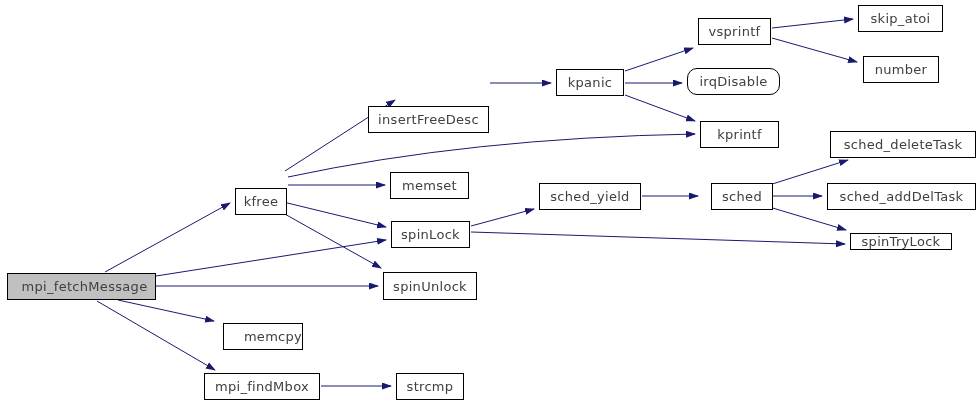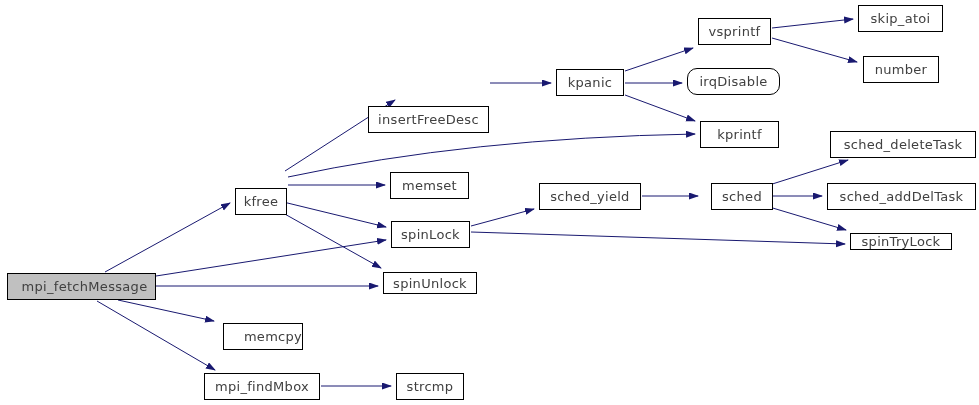--- a/index.html
+++ b/index.html
@@ -81,17 +81,17 @@
     <div class="node" style="left: 863px; top: 56px; width: 76px; height: 27px;">number</div>
     <div class="node" style="left: 687px; top: 68px; width: 93px; height: 27px; border-radius: 10px;">irqDisable</div>
     <div class="node" style="left: 700px; top: 121px; width: 79px; height: 27px;">kprintf</div>
     <div class="node" style="left: 390px; top: 172px; width: 79px; height: 27px;">memset</div>
     <div class="node" style="left: 539px; top: 183px; width: 102px; height: 27px;">sched_yield</div>
     <div class="node" style="left: 703px; top: 183px; width: 62px; height: 27px; margin-left: 8px;">sched</div>
     <div class="node" style="left: 830px; top: 131px; width: 146px; height: 27px;">sched_deleteTask</div>
     <div class="node" style="left: 827px; top: 183px; width: 149px; height: 27px;">sched_addDelTask</div>
     <div class="node" style="left: 850px; top: 233px; width: 102px; height: 17px;">spinTryLock</div>
     <div class="node" style="left: 391px; top: 221px; width: 79px; height: 27px;">spinLock</div>
-    <div class="node" style="left: 383px; top: 272px; width: 94px; height: 22px;">spinUnlock</div>
+    <div class="node" style="left: 383px; top: 272px; width: 94px; height: 28px;">spinUnlock</div>
     <div class="node" style="left: 223px; top: 323px; width: 80px; height: 27px; padding-left: 20px;">memcpy</div>
     <div class="node" style="left: 204px; top: 373px; width: 116px; height: 27px;">mpi_findMbox</div>
     <div class="node" style="left: 396px; top: 373px; width: 68px; height: 27px;">strcmp</div>
   </div>
 
 </body></html>

